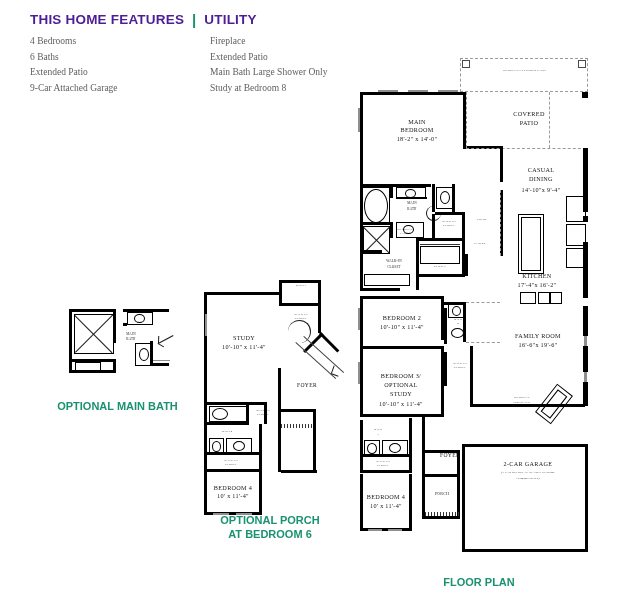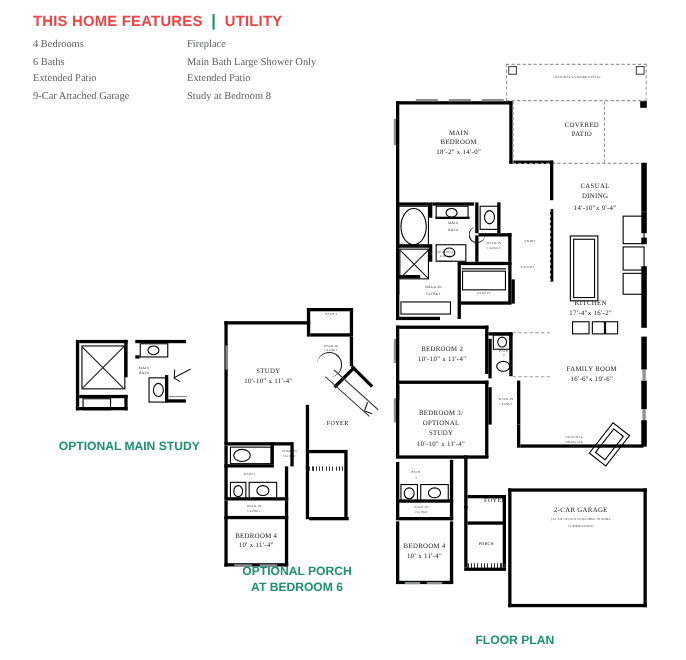--- a/index.html
+++ b/index.html
@@ -2,24 +2,24 @@
 <html><head>
 <meta charset="utf-8">
 <style>
   html,body{margin:0;padding:0;background:#ffffff;}
   body{width:624px;height:600px;position:relative;overflow:hidden;
        font-family:"Liberation Sans",sans-serif;color:#231f20;}
 
   
   #header{position:absolute;left:30px;top:12px;width:340px;}
   .hdr-row{display:flex;align-items:center;gap:8px;}
-  .hdr-title{font-size:13.5px;font-weight:bold;color:#ef4444;letter-spacing:.2px;
+  .hdr-title{font-size:13.5px;font-weight:bold;color:#4c1d95;letter-spacing:.2px;
              font-family:"Liberation Sans",sans-serif;}
   .hdr-div{color:#1a9270;font-size:15px;font-weight:bold;line-height:1;}
-  .hdr-cols{display:flex;margin-top:7px;}
+  .hdr-cols{display:flex;margin-top:7px;gap:40px;}
   .hdr-col{font-size:9.5px;color:#5f6062;line-height:15.5px;font-family:"Liberation Serif",serif;}
   .hdr-col.left{width:140px;}
   .hdr-col .li{white-space:nowrap;}
 
   
   .plan{position:absolute;}
   .w{position:absolute;background:#000;}         
   .gl{position:absolute;background:#8d9093;}      
   .dash{position:absolute;border:1px dashed #9a9a9a;}
   .dashb{position:absolute;border-bottom:1px dashed #9a9a9a;}
@@ -56,22 +56,22 @@
   </div>
   <div class="hdr-cols">
     <div class="hdr-col left">
       <div class="li">4 Bedrooms</div>
       <div class="li">6 Baths</div>
       <div class="li">Extended Patio</div>
       <div class="li">9-Car Attached Garage</div>
     </div>
     <div class="hdr-col">
       <div class="li">Fireplace</div>
+      <div class="li">Extended Patio</div>
       <div class="li">Main Bath Large Shower Only</div>
-      <div class="li">Extended Patio</div>
       <div class="li">Study at Bedroom 8</div>
     </div>
   </div>
 </div>
 
 <div class="plan" id="inset-bath" style="left:55px;top:303px;width:125px;height:75px;">
 
   <div class="w" style="left:14px;top:6px;width:3px;height:64px;"></div>
   <div class="w" style="left:17px;top:6px;width:44px;height:3px;"></div>
   <div class="w" style="left:58px;top:6px;width:3px;height:34px;"></div>
@@ -97,21 +97,21 @@
   <div class="w" style="left:95px;top:60px;width:19px;height:3px;"></div>
   <div class="gl" style="left:98px;top:57px;width:17px;height:1px;"></div>
 
   <div class="ln" style="left:103px;top:40px;width:17px;transform:rotate(-28deg);"></div>
   <div class="ln" style="left:103px;top:40px;width:7px;transform:rotate(30deg);"></div>
   <div class="ln" style="left:103px;top:40px;width:7px;transform:rotate(-88deg);"></div>
 
   <div class="box" style="left:20px;top:59px;width:24px;height:9px;"></div>
 </div>
 <div class="cap" style="left:25px;top:400px;width:185px;">
-  <div>OPTIONAL MAIN STUDY</div>
+  <div>OPTIONAL MAIN BATH</div>
 </div>
 
 <div class="plan" id="inset-study" style="left:200px;top:272px;width:135px;height:240px;">
 
   <div class="w" style="left:4px;top:20px;width:3px;height:112px;"></div>
   <div class="w" style="left:4px;top:20px;width:78px;height:3px;"></div>
   <div class="gl" style="left:5px;top:42px;width:2px;height:22px;"></div>
 
   <div class="w" style="left:79px;top:8px;width:3px;height:26px;"></div>
   <div class="w" style="left:79px;top:8px;width:42px;height:3px;"></div>
@@ -366,15 +366,15 @@
 
   <div class="w" style="left:110px;top:388px;width:126px;height:3px;"></div>
   <div class="w" style="left:233px;top:388px;width:3px;height:108px;"></div>
   <div class="w" style="left:110px;top:493px;width:126px;height:3px;"></div>
   <div class="w" style="left:110px;top:388px;width:3px;height:108px;"></div>
   <div class="lbl rm" style="left:124px;top:404px;width:104px;">2-CAR GARAGE</div>
   <div class="lbl xs" style="left:118px;top:415px;width:116px;">(3-CAR OPTION AVAILABLE IN SOME</div>
   <div class="lbl xs" style="left:118px;top:421px;width:116px;">COMMUNITIES)</div>
 </div>
 
-<div class="cap" style="left:393px;top:576px;width:150px;">
+<div class="cap" style="left:404px;top:576px;width:150px;">
   <div>FLOOR PLAN</div>
 </div>
 
 </body></html>

